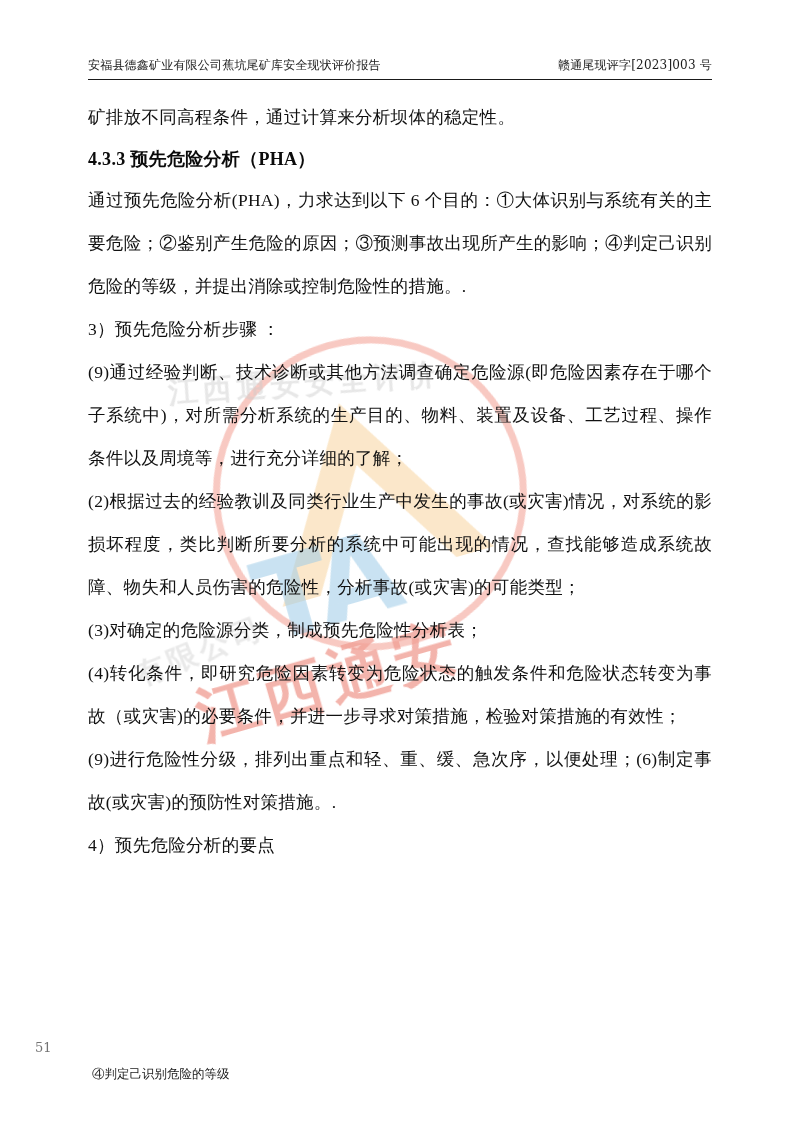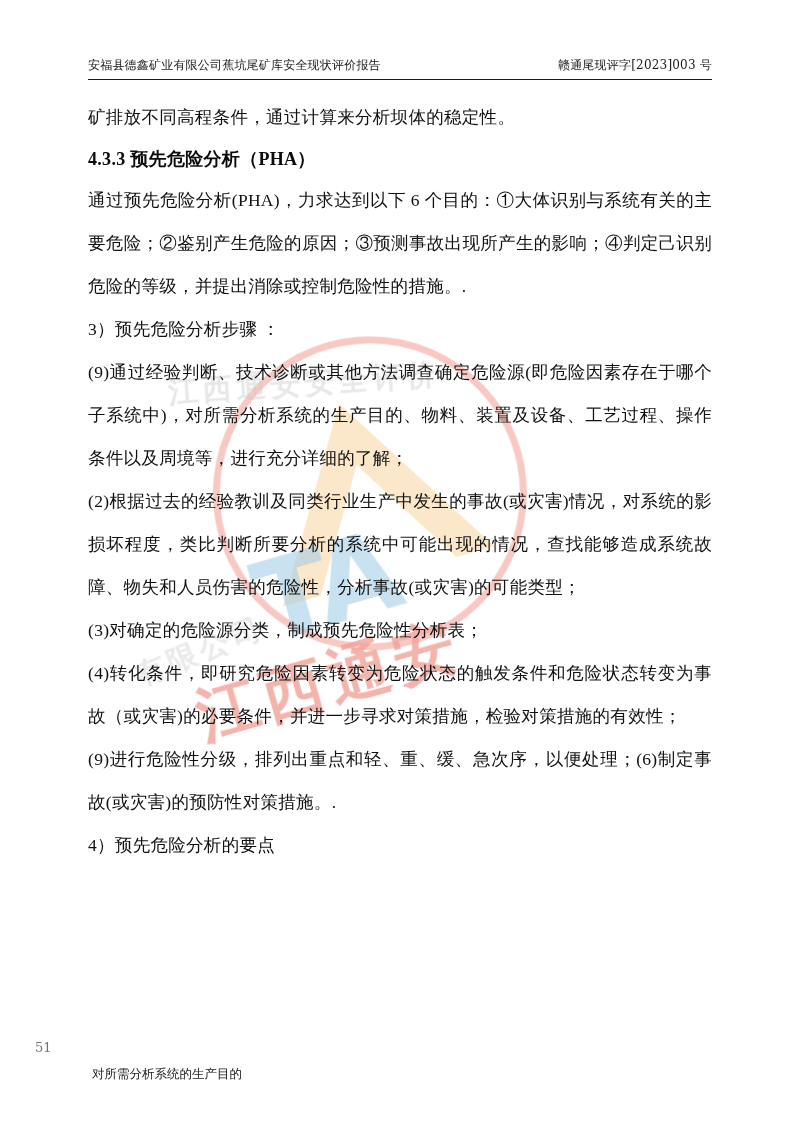--- a/index.html
+++ b/index.html
@@ -210,15 +210,15 @@
     <p class="indent">3）预先危险分析步骤 ：</p>
     <p class="indent">(9)通过经验判断、技术诊断或其他方法调查确定危险源(即危险因素存在于哪个子系统中)，对所需分析系统的生产目的、物料、装置及设备、工艺过程、操作条件以及周境等，进行充分详细的了解；</p>
     <p class="indent">(2)根据过去的经验教训及同类行业生产中发生的事故(或灾害)情况，对系统的影损坏程度，类比判断所要分析的系统中可能出现的情况，查找能够造成系统故障、物失和人员伤害的危险性，分析事故(或灾害)的可能类型；</p>
     <p class="indent">(3)对确定的危险源分类，制成预先危险性分析表；</p>
     <p class="indent">(4)转化条件，即研究危险因素转变为危险状态的触发条件和危险状态转变为事故（或灾害)的必要条件，并进一步寻求对策措施，检验对策措施的有效性；</p>
     <p class="indent">(9)进行危险性分级，排列出重点和轻、重、缓、急次序，以便处理；(6)制定事故(或灾害)的预防性对策措施。.</p>
     <p class="indent">4）预先危险分析的要点</p>
   </div>
 
   <div class="page-number">51</div>
-  <div class="footer-note">对所需分析系统的生产目的</div>
+  <div class="footer-note">④判定己识别危险的等级</div>
 
 </div>
 
 </body></html>

